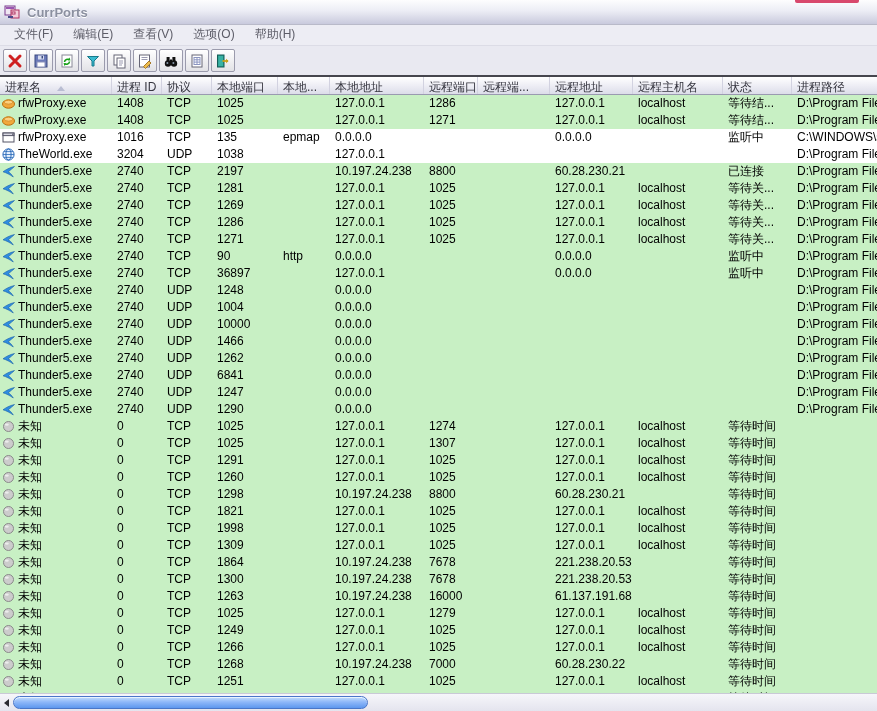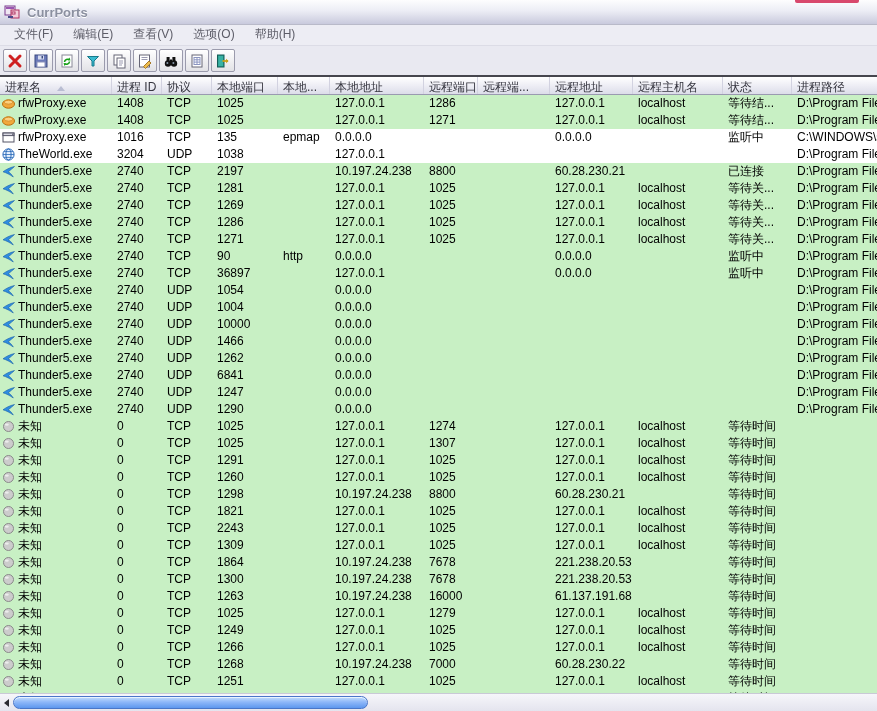--- a/index.html
+++ b/index.html
@@ -397,21 +397,21 @@
       <div class="cell c0" style="width:112px">
         <span class="icon">
           <svg width="13" height="13" viewBox="0 0 13 13">
             <path d="M12.5 1.5 C7.5 2.6 4 4.6 1 6.8 C4.6 7.8 8 9.8 11.3 12 C9.4 9.2 8.2 7.8 6.2 6.8 C8.2 5.4 10.4 3.4 12.5 1.5 Z" fill="#2f8de0" stroke="#1a5fa8" stroke-width="0.6"></path>
           </svg>
         </span>
         <span>Thunder5.exe</span>
       </div>
       <div class="cell" style="width:50px">2740</div>
       <div class="cell" style="width:50px">UDP</div>
-      <div class="cell" style="width:66px">1054</div>
+      <div class="cell" style="width:66px">1248</div>
       <div class="cell" style="width:52px"></div>
       <div class="cell" style="width:94px">0.0.0.0</div>
       <div class="cell" style="width:54px"></div>
       <div class="cell" style="width:72px"></div>
       <div class="cell" style="width:83px"></div>
       <div class="cell" style="width:90px"></div>
       <div class="cell" style="width:69px"></div>
       <div class="cell" style="width:90px">D:\Program Files</div>
     </div>
     <div class="row green">
@@ -698,21 +698,21 @@
         <span class="icon">
           <svg width="13" height="13" viewBox="0 0 13 13">
             <circle cx="6.5" cy="6.5" r="5" fill="#cccccc" stroke="#8a8a8a"></circle>
             <ellipse cx="4.8" cy="4.6" rx="2" ry="1.2" fill="#ececec"></ellipse>
           </svg>
         </span>
         <span>未知</span>
       </div>
       <div class="cell" style="width:50px">0</div>
       <div class="cell" style="width:50px">TCP</div>
-      <div class="cell" style="width:66px">2243</div>
+      <div class="cell" style="width:66px">1998</div>
       <div class="cell" style="width:52px"></div>
       <div class="cell" style="width:94px">127.0.0.1</div>
       <div class="cell" style="width:54px">1025</div>
       <div class="cell" style="width:72px"></div>
       <div class="cell" style="width:83px">127.0.0.1</div>
       <div class="cell" style="width:90px">localhost</div>
       <div class="cell" style="width:69px">等待时间</div>
       <div class="cell" style="width:90px"></div>
     </div>
     <div class="row green">

